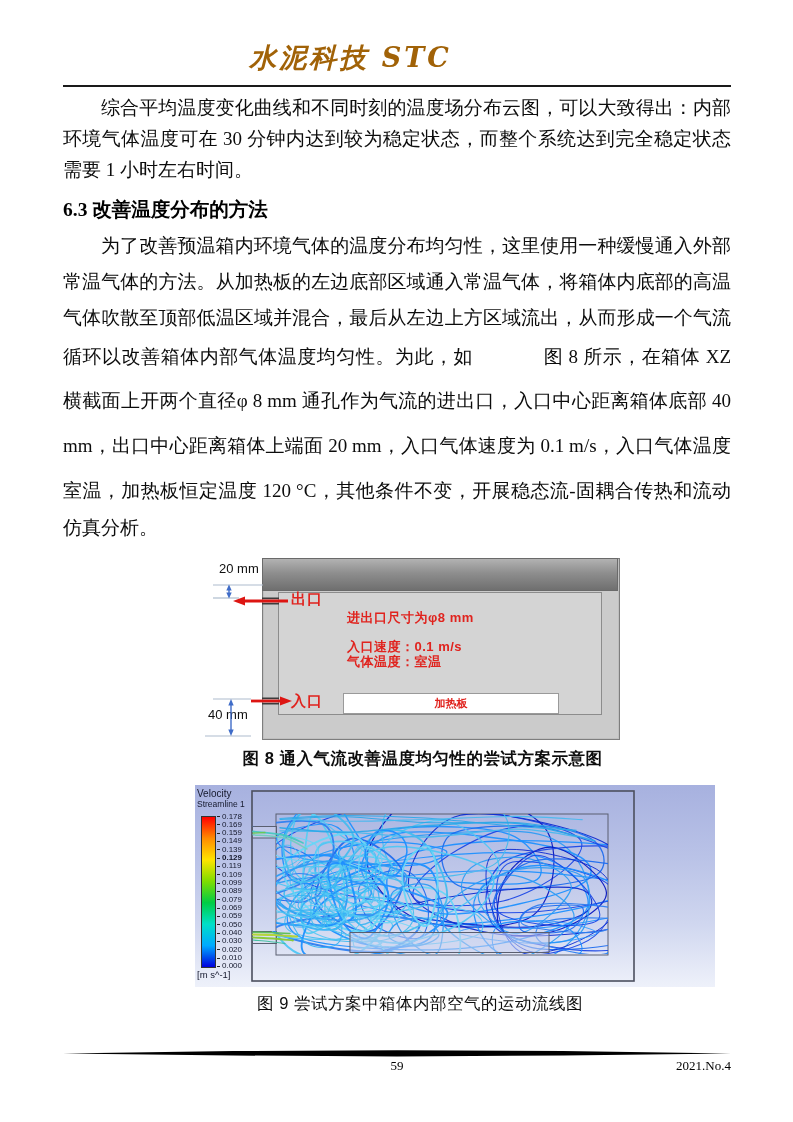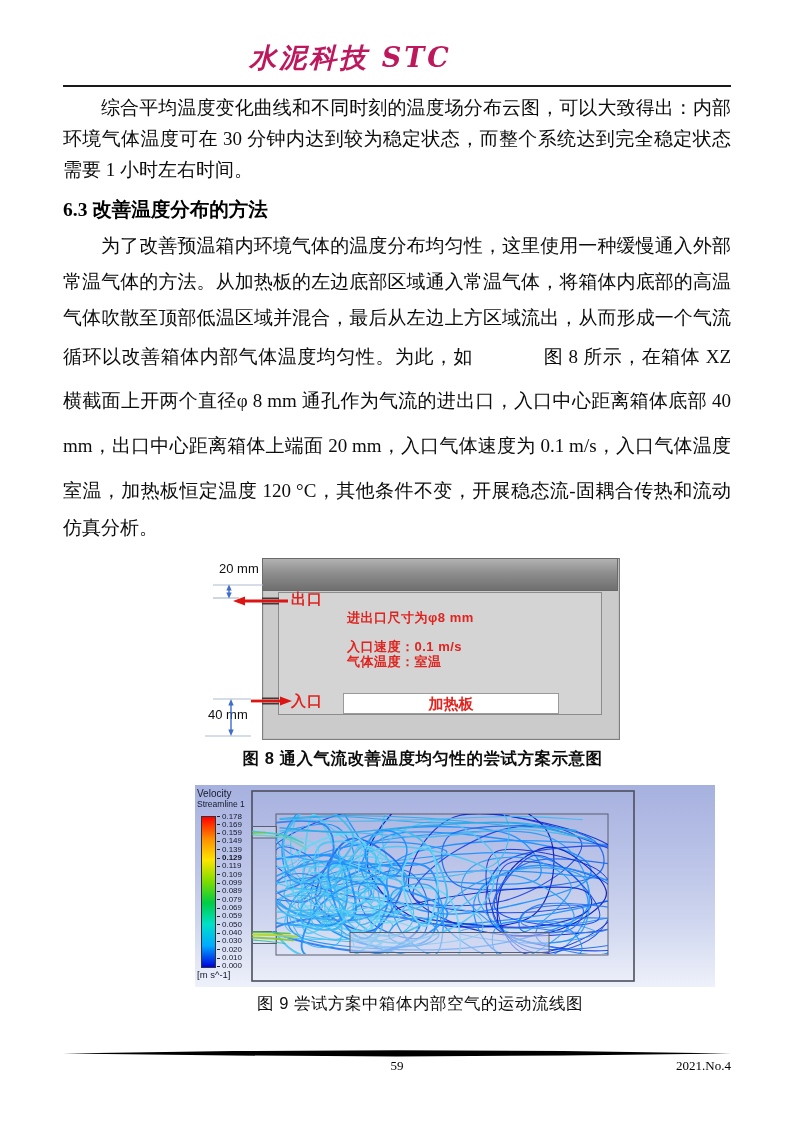--- a/index.html
+++ b/index.html
@@ -1,21 +1,21 @@
 <!DOCTYPE html>
 <html><head>
 <meta charset="utf-8">
 <style>
   html,body{margin:0;padding:0;background:#ffffff;}
   .page{position:relative;width:793px;height:1122px;background:#fff;overflow:hidden;
         font-family:"Liberation Serif","DejaVu Serif",serif;color:#111;}
   
   .journal-title{position:absolute;top:40px;left:0;width:701px;text-align:center;
         font-family:"DejaVu Serif","Liberation Serif",serif;font-style:italic;font-weight:bold;
-        font-size:27px;letter-spacing:3px;color:#be185d;}
+        font-size:27px;letter-spacing:3px;color:#a16207;}
   .header-rule{position:absolute;top:85px;left:63px;width:668px;height:2px;background:#1a1a1a;}
   
   .textblock{position:absolute;left:63px;width:668px;font-size:19px;color:#0c0c0c;}
   .line{text-align:justify;text-align-last:justify;overflow:hidden;}
   .line.noj{text-align:left;text-align-last:left;}
   .line.indent{text-indent:38px;}
   .lh31{height:31px;line-height:31px;}
   .lh36{height:36px;line-height:36px;}
   .lh42{height:42px;line-height:42px;}
   .lh45{height:45px;line-height:45px;}
@@ -28,21 +28,21 @@
         font-family:"Liberation Sans","DejaVu Sans",sans-serif;}
   .fig8 .outer-box{position:absolute;left:57px;top:6px;width:356px;height:180px;
         background:#cbcbcb;border:1px solid #7e7e7e;box-shadow:inset 0 0 0 1px #bfbfbf;}
   .fig8 .top-band{position:absolute;left:57px;top:6px;width:356px;height:33px;
         background:linear-gradient(180deg,#b2b2b2 0%,#8e8e8e 45%,#6f6f6f 100%);
         border:1px solid #6a6a6a;box-sizing:border-box;}
   .fig8 .inner-box{position:absolute;left:73px;top:40px;width:322px;height:121px;
         background:#d4d4d4;border:1px solid #8c8c8c;}
   .fig8 .heater-box{position:absolute;left:138px;top:141px;width:214px;height:19px;
         background:#ffffff;border:1px solid #9a9a9a;text-align:center;line-height:19px;
-        font-size:15px;font-weight:bold;color:#e0231e;}
+        font-size:11px;font-weight:bold;color:#e0231e;}
   .fig8 .red-label{position:absolute;font-size:15px;font-weight:bold;color:#e0231e;letter-spacing:1px;}
   .fig8 .red-ann{position:absolute;left:142px;font-size:13px;font-weight:bold;color:#e0231e;letter-spacing:0.5px;}
   .fig8 .dim-label{position:absolute;font-size:13px;color:#101010;}
   .fig8 svg.overlay{position:absolute;left:0;top:0;width:435px;height:198px;}
   .figcap{position:absolute;text-align:center;font-family:"Liberation Sans","DejaVu Sans",sans-serif;
         font-size:16.5px;color:#0d0d0d;letter-spacing:0.5px;}
   .fig8-caption{left:205px;top:748px;width:435px;font-weight:bold;}
   .fig9-caption{left:195px;top:993px;width:450px;}
   
   .fig9{position:absolute;left:195px;top:785px;width:520px;height:202px;

